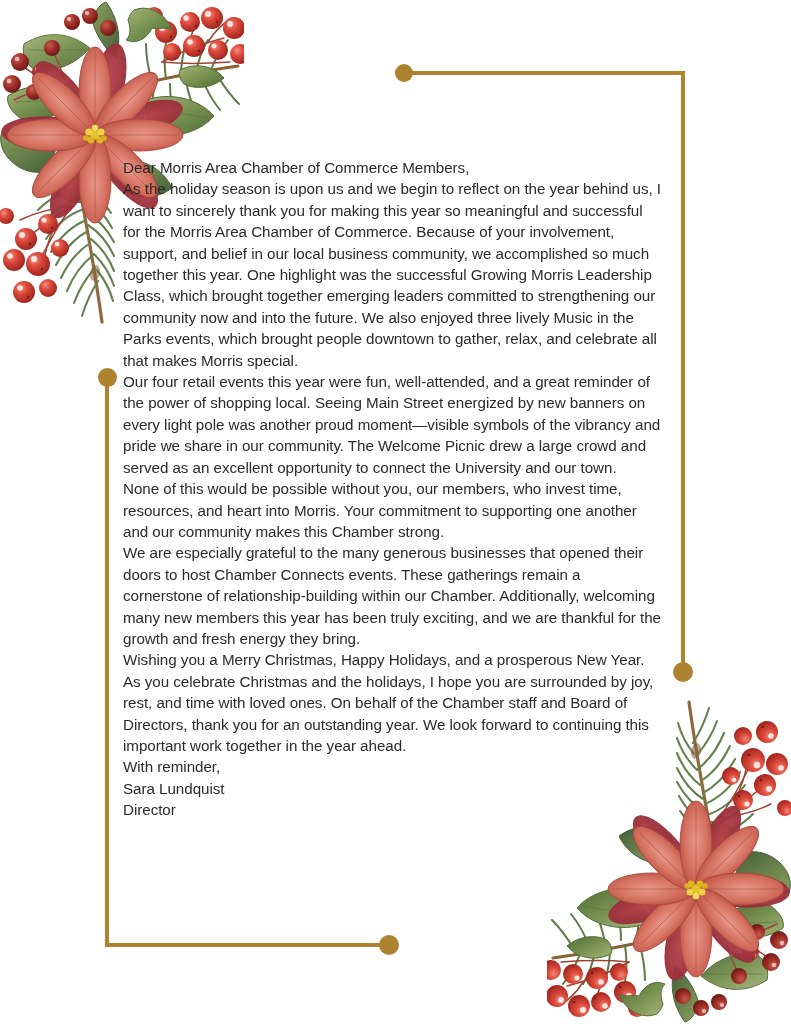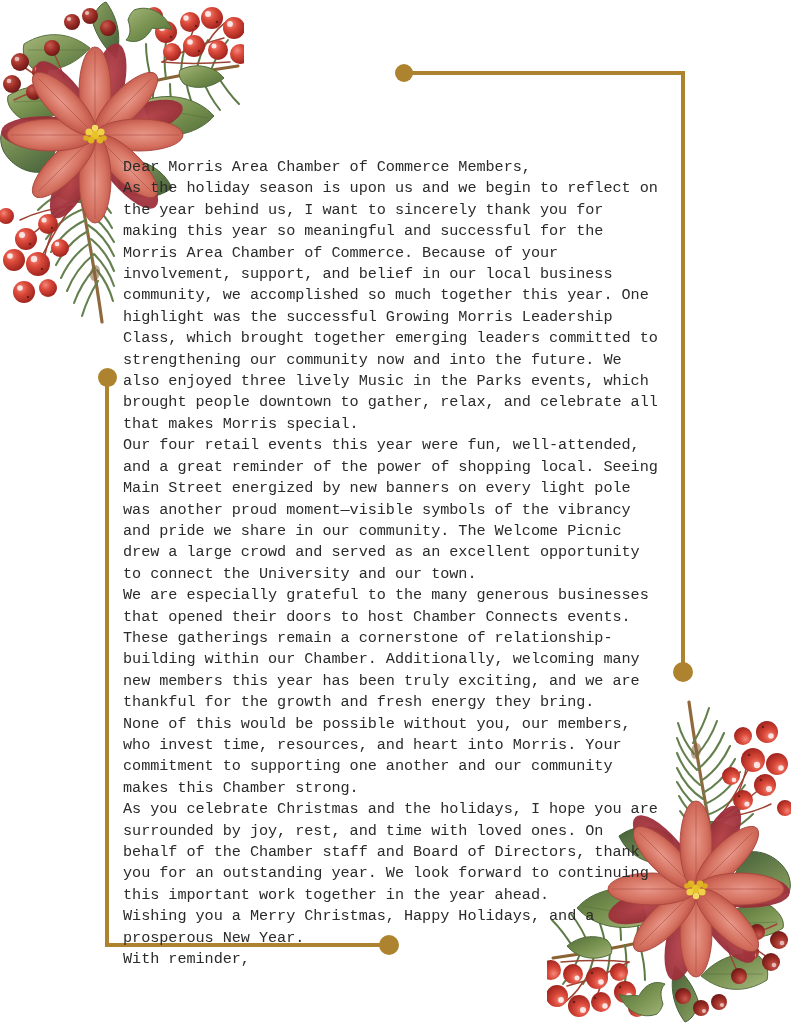--- a/index.html
+++ b/index.html
@@ -53,21 +53,21 @@
 
   
   #letter {
     position: absolute;
     left: 123px;
     top: 157px;
     width: 540px;
   }
   #letter p {
     margin: 0;
-    font-family: Liberation Mono, monospace;
+    font-family: Liberation Sans, sans-serif;
     font-size: 15.2px;
     line-height: 21.4px;
     color: #2b2b2b;
     text-align: left;
     letter-spacing: -0.05px;
   }
 </style>
 </head>
 <body>
 
@@ -498,20 +498,22 @@
         <circle cx="-9" cy="3" r="2.8" fill="#dcae1f"></circle>
         <circle cx="9" cy="3" r="2.8" fill="#dcae1f"></circle>
       </g>
     </g>
   </svg>
 
   <div id="letter">
     <p>Dear Morris Area Chamber of Commerce Members,</p>
     <p>As the holiday season is upon us and we begin to reflect on the year behind us, I want to sincerely thank you for making this year so meaningful and successful for the Morris Area Chamber of Commerce. Because of your involvement, support, and belief in our local business community, we accomplished so much together this year. One highlight was the successful Growing Morris Leadership Class, which brought together emerging leaders committed to strengthening our community now and into the future. We also enjoyed three lively Music in the Parks events, which brought people downtown to gather, relax, and celebrate all that makes Morris special.</p>
     <p>Our four retail events this year were fun, well-attended, and a great reminder of the power of shopping local. Seeing Main Street energized by new banners on every light pole was another proud moment—visible symbols of the vibrancy and pride we share in our community. The Welcome Picnic drew a large crowd and served as an excellent opportunity to connect the University and our town.</p>
+    <p>None of this would be possible without you, our members, who invest time, resources, and heart into Morris. Your commitment to supporting one another and our community makes this Chamber strong.</p>
     <p>We are especially grateful to the many generous businesses that opened their doors to host Chamber Connects events. These gatherings remain a cornerstone of relationship-building within our Chamber. Additionally, welcoming many new members this year has been truly exciting, and we are thankful for the growth and fresh energy they bring.</p>
-    <p>None of this would be possible without you, our members, who invest time, resources, and heart into Morris. Your commitment to supporting one another and our community makes this Chamber strong.</p>
+    <p>Wishing you a Merry Christmas, Happy Holidays, and a prosperous New Year.</p>
     <p>As you celebrate Christmas and the holidays, I hope you are surrounded by joy, rest, and time with loved ones. On behalf of the Chamber staff and Board of Directors, thank you for an outstanding year. We look forward to continuing this important work together in the year ahead.</p>
-    <p>Wishing you a Merry Christmas, Happy Holidays, and a prosperous New Year.</p>
     <p>With reminder,</p>
+    <p>Sara Lundquist</p>
+    <p>Director</p>
   </div>
 
 </div>
 
 </body></html>

